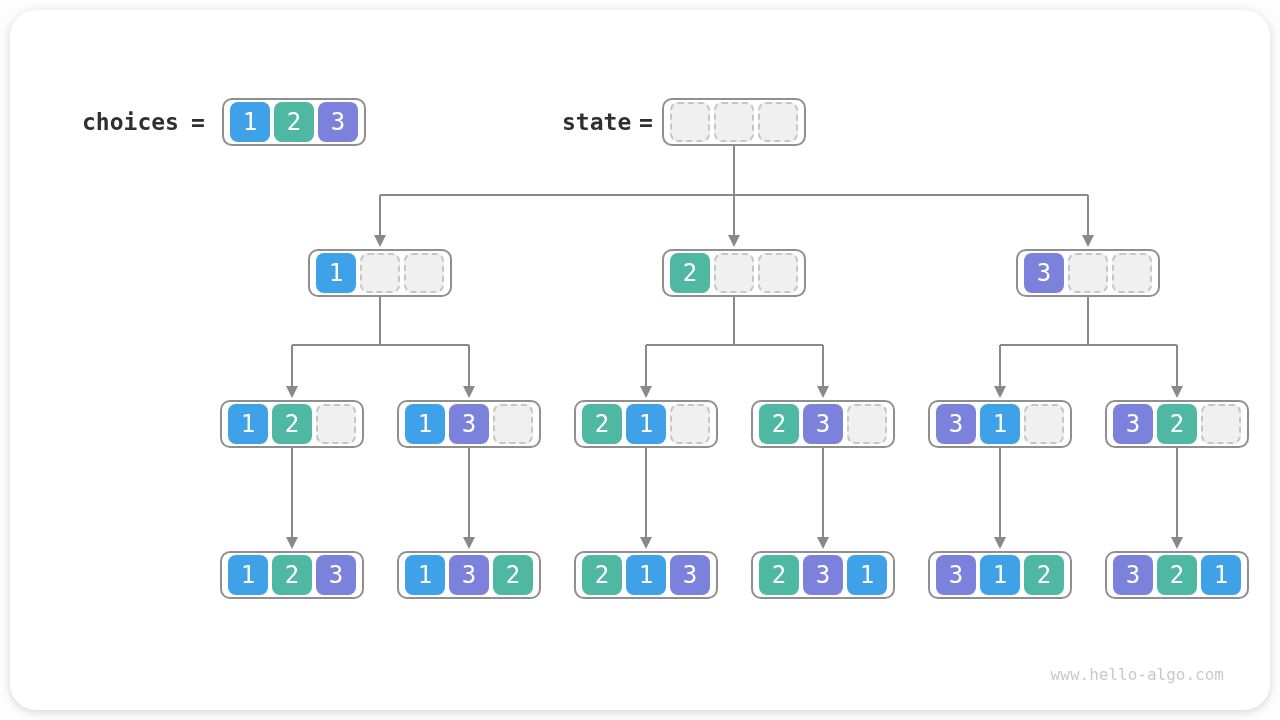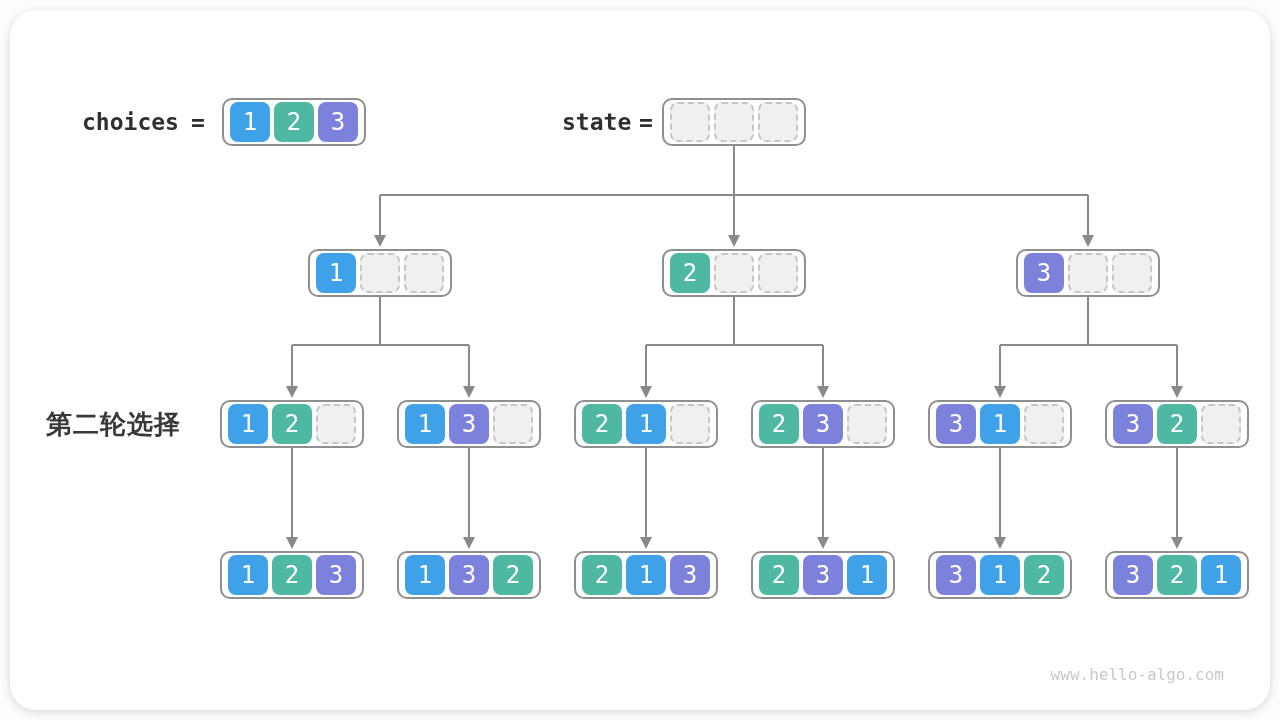--- a/index.html
+++ b/index.html
@@ -70,21 +70,20 @@
           <path d="M1167,438 L1167,536" marker-end="url(#ah)"></path>
         </g>
       </svg>
 
     <span class="mono-label" style="left:56px;top:88px;margin-left:16px;">choices</span>
     <span class="mono-label" style="left:181px;top:88px;">=</span>
 
     <span class="mono-label" style="left:552px;top:88px;">state</span>
     <span class="mono-label" style="left:629px;top:88px;">=</span>
 
-    <span class="round-label" style="top:390px;">第二轮选择</span>
 
     <span class="watermark">www.hello-algo.com</span>
   <div class="abox" style="left: 212px; top: 88px;">
         <div class="cell filled" style="background: rgb(63, 162, 232);">1</div>
         <div class="cell filled" style="background: rgb(79, 184, 162);">2</div>
         <div class="cell filled" style="background: rgb(124, 130, 220);">3</div>
       </div>
       <div class="abox" style="left: 652px; top: 88px;">
         <div class="cell empty"></div>
         <div class="cell empty"></div>

